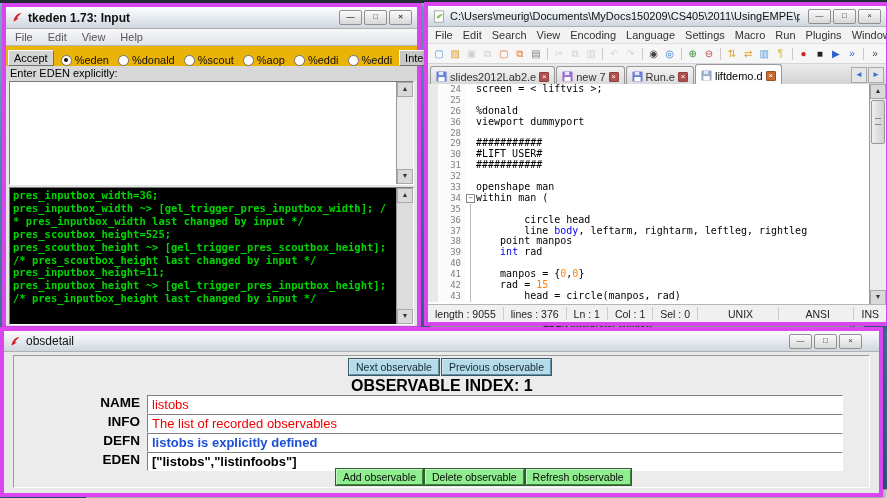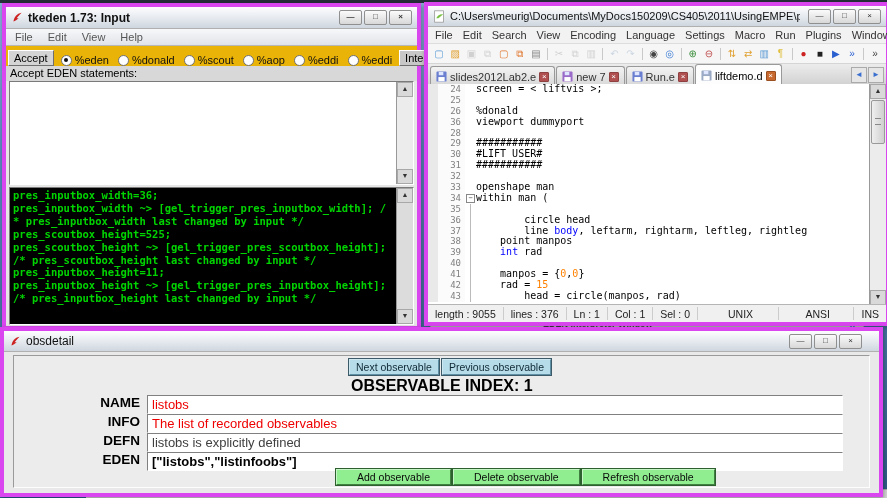--- a/index.html
+++ b/index.html
@@ -71,21 +71,21 @@
   #obsdetail .titlebar{height:20px;font-size:12px}
   #obs-panel{position:absolute;left:9px;right:9px;top:24px;bottom:5px;border:1px solid;border-color:#9a9a9a #fdfdfd #fdfdfd #9a9a9a;background:#ececec}
   #obs-nav{position:absolute;left:335px;top:3px;display:flex;gap:0}
   .bluebtn{background:var(--blue-btn);border:1px solid;border-color:#cfe7f0 #5f8fa4 #5f8fa4 #cfe7f0;outline:1px solid #3c5a68;padding:1px 6px;font-size:10.5px;color:#102a35;margin-right:3px}
   #obs-heading{position:absolute;left:337px;top:21px;font-weight:bold;font-size:16px;color:#000}
   #fields{position:absolute;left:0;top:39px;right:0}
   .frow{display:flex;height:19px}
   .flabel{width:126px;text-align:right;font-weight:bold;font-size:13.5px;padding-right:7px;color:#000}
   .fbox{width:686px;height:15px;background:#fff;border:1px solid;border-color:#808080 #fff #fff #808080;font-size:13px;padding:1px 4px 1px 4px;line-height:15px;white-space:nowrap;overflow:hidden}
   #obs-buttons{position:absolute;left:322px;bottom:2px;display:flex;gap:2px}
-  .greenbtn{background:var(--green-btn);border:1px solid;border-color:#c8f5c8 #3f7f3f #3f7f3f #c8f5c8;outline:1px solid #2e5f2e;padding:1px 20px;font-size:10.5px;color:#0a0a0a}
+  .greenbtn{background:var(--green-btn);border:1px solid;border-color:#c8f5c8 #3f7f3f #3f7f3f #c8f5c8;outline:1px solid #2e5f2e;padding:1px 6px;font-size:10.5px;color:#0a0a0a}
   
   #top-strip{position:absolute;left:0;top:0;width:887px;height:3px;background:#262e3a}
   #bottom-strip{position:absolute;left:0;right:0;top:489px;height:9px;background:#d9d9d9;border-top:1px solid #aaa}
   #dark-frag{position:absolute;left:0;top:489px;width:147px;height:7px;background:linear-gradient(180deg,#6a6a6a,#262626)}
   #taskbar-frag{position:absolute;left:0;top:494px;width:86px;height:4px;background:#2e5f92}
   svg{display:block}
 </style>
 </head>
 <body style="--console-green: #00d400; --kw: #0000ff; --num: #ff8000; --blue-btn: #b6dbe9; --green-btn: #90ee90;">
 
@@ -142,21 +142,21 @@
           <span class="radio"></span>
           <span class="radio-label">%eddi</span>
         </span>
         <span class="radio-wrap">
           <span class="radio"></span>
           <span class="radio-label">%eddi</span>
         </span>
       </span>
     <span class="btn3d" id="interrupt-btn">Interrupt</span>
   </div>
-  <div class="tk-prompt">Accept EDEN statements:</div>
+  <div class="tk-prompt">Enter EDEN explicitly:</div>
   <div class="panel" id="tk-input">
     <div style="flex:1"></div>
     <div class="sb">
       <div class="sb-btn">▲</div>
       <div class="sb-track"></div>
       <div class="sb-btn">▼</div>
     </div>
   </div>
   <div class="panel" id="tk-console">
     <div id="console-text">
@@ -456,21 +456,21 @@
         <div class="frow">
           <span class="flabel">NAME</span>
           <span class="fbox" style="color: rgb(238, 0, 0);">listobs</span>
         </div>
         <div class="frow">
           <span class="flabel">INFO</span>
           <span class="fbox" style="color: rgb(238, 0, 0);">The list of recorded observables</span>
         </div>
         <div class="frow">
           <span class="flabel">DEFN</span>
-          <span class="fbox" style="color: #404040; font-weight: normal;">listobs is explicitly defined</span>
+          <span class="fbox" style="color: #1d4ed8; font-weight: bold;">listobs is explicitly defined</span>
         </div>
         <div class="frow">
           <span class="flabel">EDEN</span>
           <span class="fbox" style="color: rgb(0, 0, 0); font-weight: bold;">["listobs","listinfoobs"]</span>
         </div>
       </div>
     <div id="obs-buttons">
         <span class="greenbtn">Add observable</span>
         <span class="greenbtn">Delete observable</span>
         <span class="greenbtn">Refresh observable</span>

